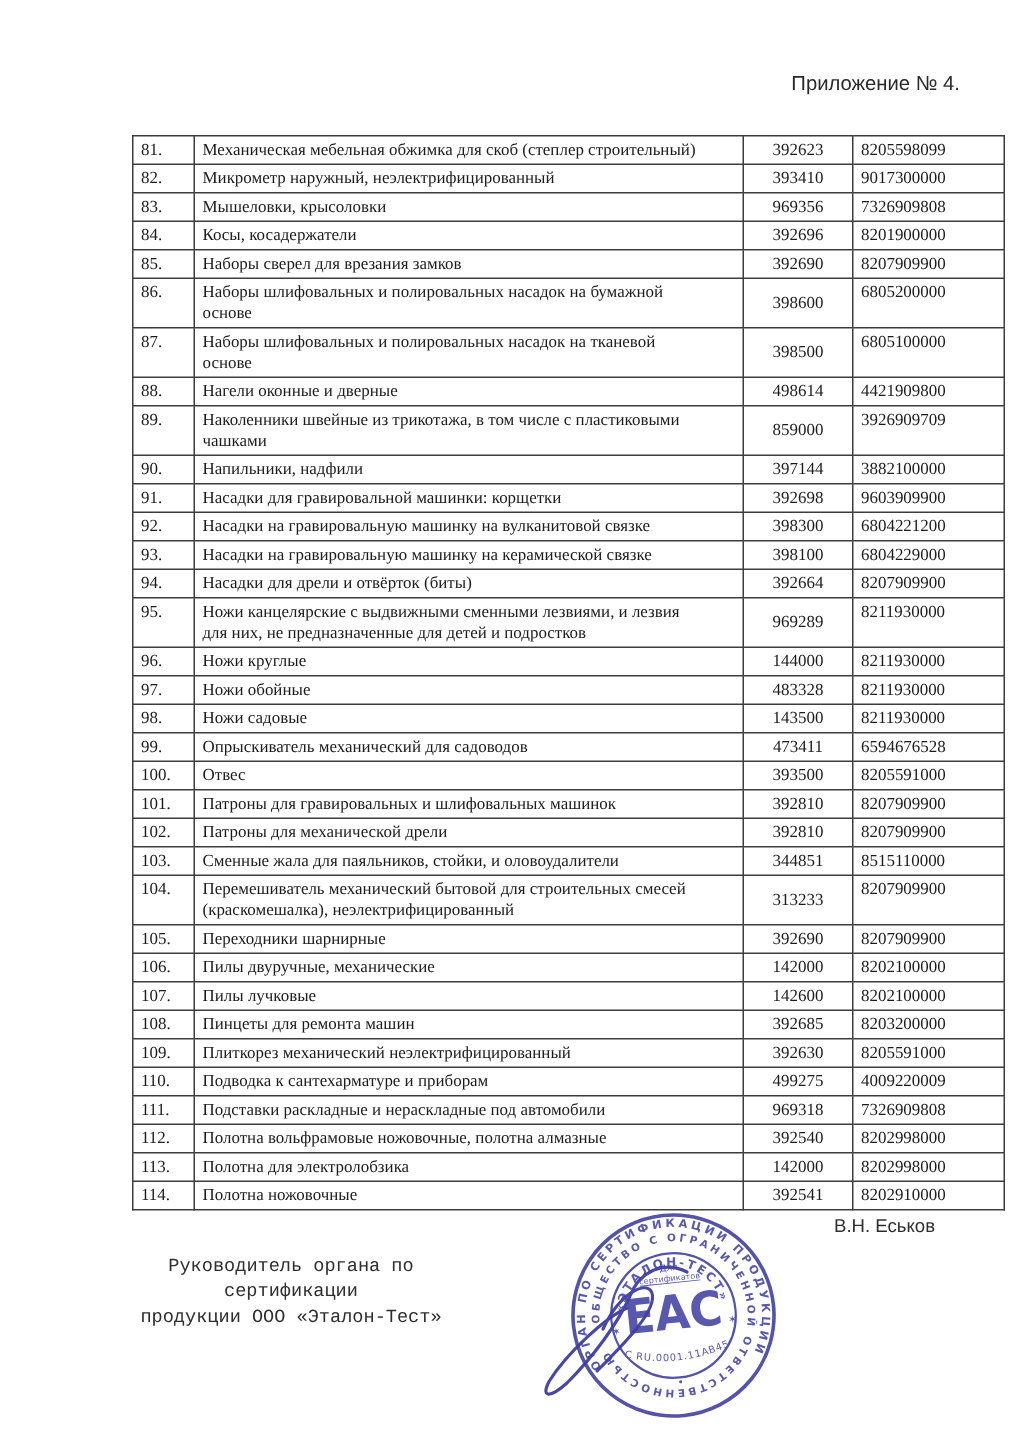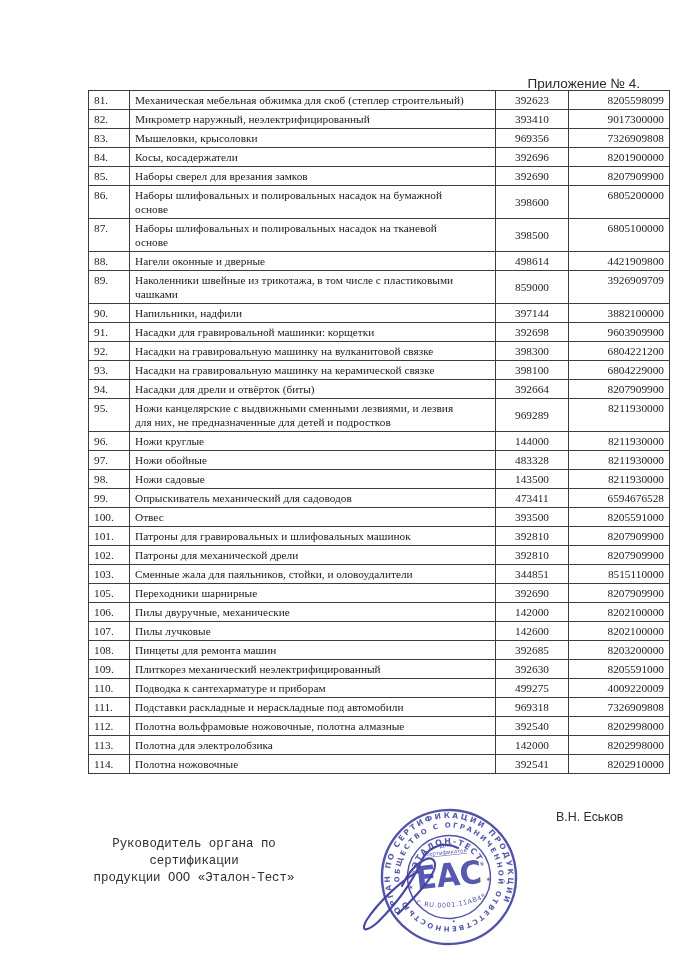--- a/index.html
+++ b/index.html
@@ -1,35 +1,35 @@
 <!DOCTYPE html>
 <html><head>
 <meta charset="utf-8">
 <style>
   html,body{margin:0;padding:0;background:#e8e8e8;}
   .page{
     position:relative;width:678px;height:960px;background:#ffffff;
     overflow:hidden;font-family:"Liberation Serif", serif;color:#1b1b1b;
   }
   .appendix{
-    position:absolute;top:76px;right:38px;
+    position:absolute;top:48px;right:38px;
     font-family:"Liberation Sans", sans-serif;font-size:13.5px;color:#2a2a2a;
   }
   table.items{
     position:absolute;left:88px;top:90px;width:537px;
     border-collapse:collapse;table-layout:fixed;
   }
   table.items td{
     border:1px solid #3d3d3d;font-size:11.3px;line-height:1.24;
     padding:2px 5px;color:#1b1b1b;overflow:hidden;
   }
   td.num{width:30px;vertical-align:top;padding-left:5px;padding-right:1px;margin-top:28px;}
   td.name{width:355px;vertical-align:top;white-space:pre-line;}
   td.c1{width:62px;text-align:center;vertical-align:middle;font-size:11.6px;}
-  td.c2{width:90px;text-align:right;vertical-align:top;font-size:11.6px;}
+  td.c2{width:90px;text-align:left;vertical-align:top;font-size:11.6px;}
   .sig-title{
     position:absolute;left:78px;top:836px;width:232px;text-align:center;
     font-family:Liberation Mono, monospace;font-size:12.4px;line-height:1.38;color:#2e2e2e;
   }
   .sig-name{
     position:absolute;left:556px;top:810px;
     font-family:"Liberation Sans", sans-serif;font-size:12.4px;color:#2e2e2e;
   }
   .stamp{
     position:absolute;left:378px;top:806px;width:142px;height:142px;
@@ -207,20 +207,27 @@
       <td class="c2">8207909900</td>
     </tr>
 
     <tr>
       <td class="num">103.</td>
       <td class="name">Сменные жала для паяльников, стойки, и оловоудалители</td>
       <td class="c1">344851</td>
       <td class="c2">8515110000</td>
     </tr>
 
+    <tr>
+      <td class="num">104.</td>
+      <td class="name">Перемешиватель механический бытовой для строительных смесей
+(краскомешалка), неэлектрифицированный</td>
+      <td class="c1">313233</td>
+      <td class="c2">8207909900</td>
+    </tr>
 
     <tr>
       <td class="num">105.</td>
       <td class="name">Переходники шарнирные</td>
       <td class="c1">392690</td>
       <td class="c2">8207909900</td>
     </tr>
 
     <tr>
       <td class="num">106.</td>

